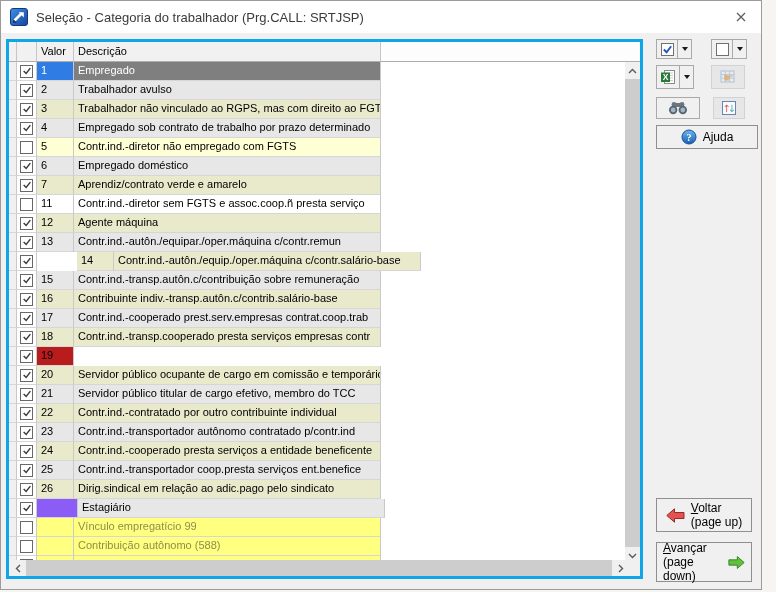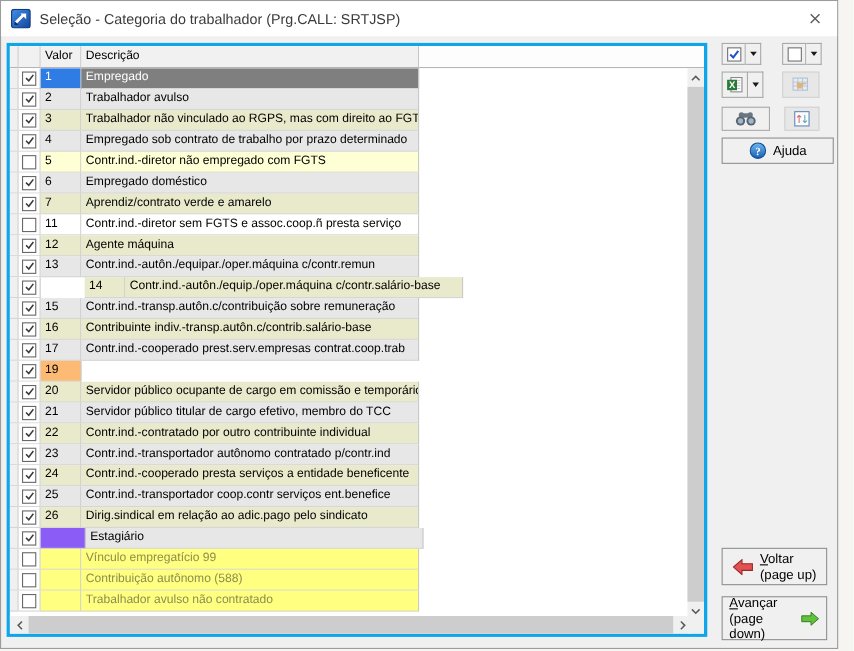--- a/index.html
+++ b/index.html
@@ -284,21 +284,33 @@
         </div>
         <div class="row">
           <div class="cell ind"></div>
           <div class="cell cb">
             <span class="checkbox">
               <svg width="10" height="10" viewBox="0 0 12 12">
                 <path d="M2 6 L5 9 L10 2.5" fill="none" stroke="#3a3a3a" stroke-width="1.7"></path>
               </svg>
             </span>
           </div>
-          <div class="cell val" style="background: #fdba74;">19</div>
+          <div class="cell val" style="background: rgb(233, 233, 204);">18</div>
+          <div class="cell desc" style="background: rgb(233, 233, 204);">Contr.ind.-transp.cooperado presta serviços empresas contr</div>
+        </div>
+        <div class="row">
+          <div class="cell ind"></div>
+          <div class="cell cb">
+            <span class="checkbox">
+              <svg width="10" height="10" viewBox="0 0 12 12">
+                <path d="M2 6 L5 9 L10 2.5" fill="none" stroke="#3a3a3a" stroke-width="1.7"></path>
+              </svg>
+            </span>
+          </div>
+          <div class="cell val" style="background: #b91c1c;">19</div>
         </div>
         <div class="row">
           <div class="cell ind"></div>
           <div class="cell cb">
             <span class="checkbox">
               <svg width="10" height="10" viewBox="0 0 12 12">
                 <path d="M2 6 L5 9 L10 2.5" fill="none" stroke="#3a3a3a" stroke-width="1.7"></path>
               </svg>
             </span>
           </div>
@@ -356,21 +368,21 @@
         <div class="row">
           <div class="cell ind"></div>
           <div class="cell cb">
             <span class="checkbox">
               <svg width="10" height="10" viewBox="0 0 12 12">
                 <path d="M2 6 L5 9 L10 2.5" fill="none" stroke="#3a3a3a" stroke-width="1.7"></path>
               </svg>
             </span>
           </div>
           <div class="cell val" style="background: rgb(231, 231, 231);">25</div>
-          <div class="cell desc" style="background: rgb(231, 231, 231);">Contr.ind.-transportador coop.contr serviços ent.benefice</div>
+          <div class="cell desc" style="background: rgb(231, 231, 231);">Contr.ind.-transportador coop.presta serviços ent.benefice</div>
         </div>
         <div class="row">
           <div class="cell ind"></div>
           <div class="cell cb">
             <span class="checkbox">
               <svg width="10" height="10" viewBox="0 0 12 12">
                 <path d="M2 6 L5 9 L10 2.5" fill="none" stroke="#3a3a3a" stroke-width="1.7"></path>
               </svg>
             </span>
           </div>

